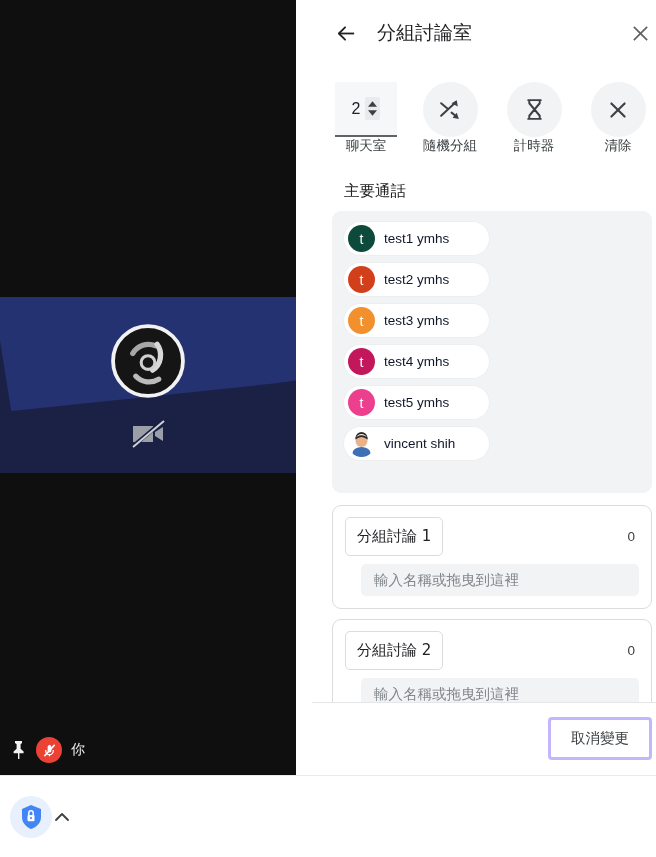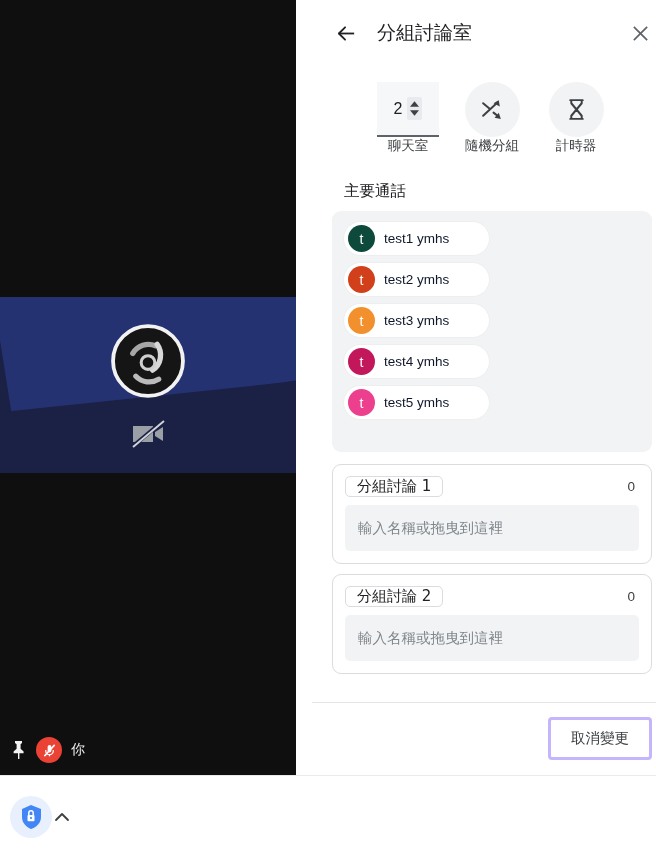--- a/index.html
+++ b/index.html
@@ -172,38 +172,39 @@
     padding: 11px 12px 12px 12px;
     margin-bottom: 10px;
   }
   .room-head {
     display: flex; align-items: center;
     margin-bottom: 8px;
   }
   .room-name-box {
     border: 1px solid #dadce0;
     border-radius: 5px;
-    padding: 0 11px;
+    padding: 9px 11px;
     font-size: 15px; color: #202124;
     cursor: text;
     font-family: "DejaVu Sans", "Liberation Sans", sans-serif;
   }
   .room-count {
     margin-left: auto;
     font-size: 13.5px; color: #3c4043;
     padding-right: 4px;
   }
   .room-drop {
     background: #f1f3f4;
     border-radius: 5px;
-    height: 46px;
+    height: 32px;
     display: flex; align-items: center;
     padding: 0 13px;
     font-size: 14.5px; color: #80868b;
     font-family: "DejaVu Sans", "Liberation Sans", sans-serif;
+    margin-left: 16px;
   }
 
   
   #panel-footer {
     flex: 0 0 auto;
     border-top: 1px solid #e4e6e8;
     display: flex; align-items: center; justify-content: flex-end;
     gap: 12px;
     padding: 14px 20px 15px 20px;
   }
@@ -336,20 +337,29 @@
       <div class="action-cell">
         <div class="action-circle">
           <svg width="25" height="25" viewBox="0 0 24 24">
             <path d="M6 3 h12 M6 21 h12" stroke="#3c4043" stroke-width="1.9" stroke-linecap="round"></path>
             <path d="M7 3 v3 l5 6 l-5 6 v3 M17 3 v3 l-5 6 l5 6 v3" fill="none" stroke="#3c4043" stroke-width="1.9" stroke-linejoin="round"></path>
           </svg>
         </div>
         <div class="action-label">計時器</div>
       </div>
 
+      <div class="action-cell">
+        <div class="action-circle">
+          <svg width="22" height="22" viewBox="0 0 20 20">
+            <line x1="4" y1="4" x2="16" y2="16" stroke="#3c4043" stroke-width="1.9" stroke-linecap="round"></line>
+            <line x1="16" y1="4" x2="4" y2="16" stroke="#3c4043" stroke-width="1.9" stroke-linecap="round"></line>
+          </svg>
+        </div>
+        <div class="action-label">清除</div>
+      </div>
     </div>
 
     <div id="section-title">主要通話</div>
 
     <div id="main-call-box">
 
     <div class="chip">
           <div class="chip-avatar" style="background: rgb(13, 74, 60);">t</div>
           <div class="chip-name">test1 ymhs</div>
         </div>
@@ -361,20 +371,32 @@
           <div class="chip-avatar" style="background: rgb(242, 144, 46);">t</div>
           <div class="chip-name">test3 ymhs</div>
         </div>
         <div class="chip">
           <div class="chip-avatar" style="background: rgb(194, 24, 91);">t</div>
           <div class="chip-name">test4 ymhs</div>
         </div>
         <div class="chip">
           <div class="chip-avatar" style="background: rgb(236, 63, 141);">t</div>
           <div class="chip-name">test5 ymhs</div>
+        </div>
+        <div class="chip">
+          <div class="chip-avatar">
+            <svg viewBox="0 0 27 27" width="27" height="27">
+              <rect width="27" height="27" fill="#fff"></rect>
+              <ellipse cx="13.5" cy="23" rx="9" ry="6" fill="#3f6fb5"></ellipse>
+              <circle cx="13.5" cy="11" r="6" fill="#e8b38a"></circle>
+              <path d="M7.5 10 a6 6 0 0 1 12 0 l0 -2 a6 6 0 0 0 -12 0 z" fill="#2f2a26"></path>
+              <path d="M7.5 9.5 q6 -5 12 0 v-2 q-6 -4.5 -12 0 z" fill="#2f2a26"></path>
+            </svg>
+          </div>
+          <div class="chip-name">vincent shih</div>
         </div>
       </div>
 
     <div id="rooms-area">
 
     <div class="room-card">
           <div class="room-head">
             <div class="room-name-box">分組討論 1</div>
             <div class="room-count">0</div>
           </div>

